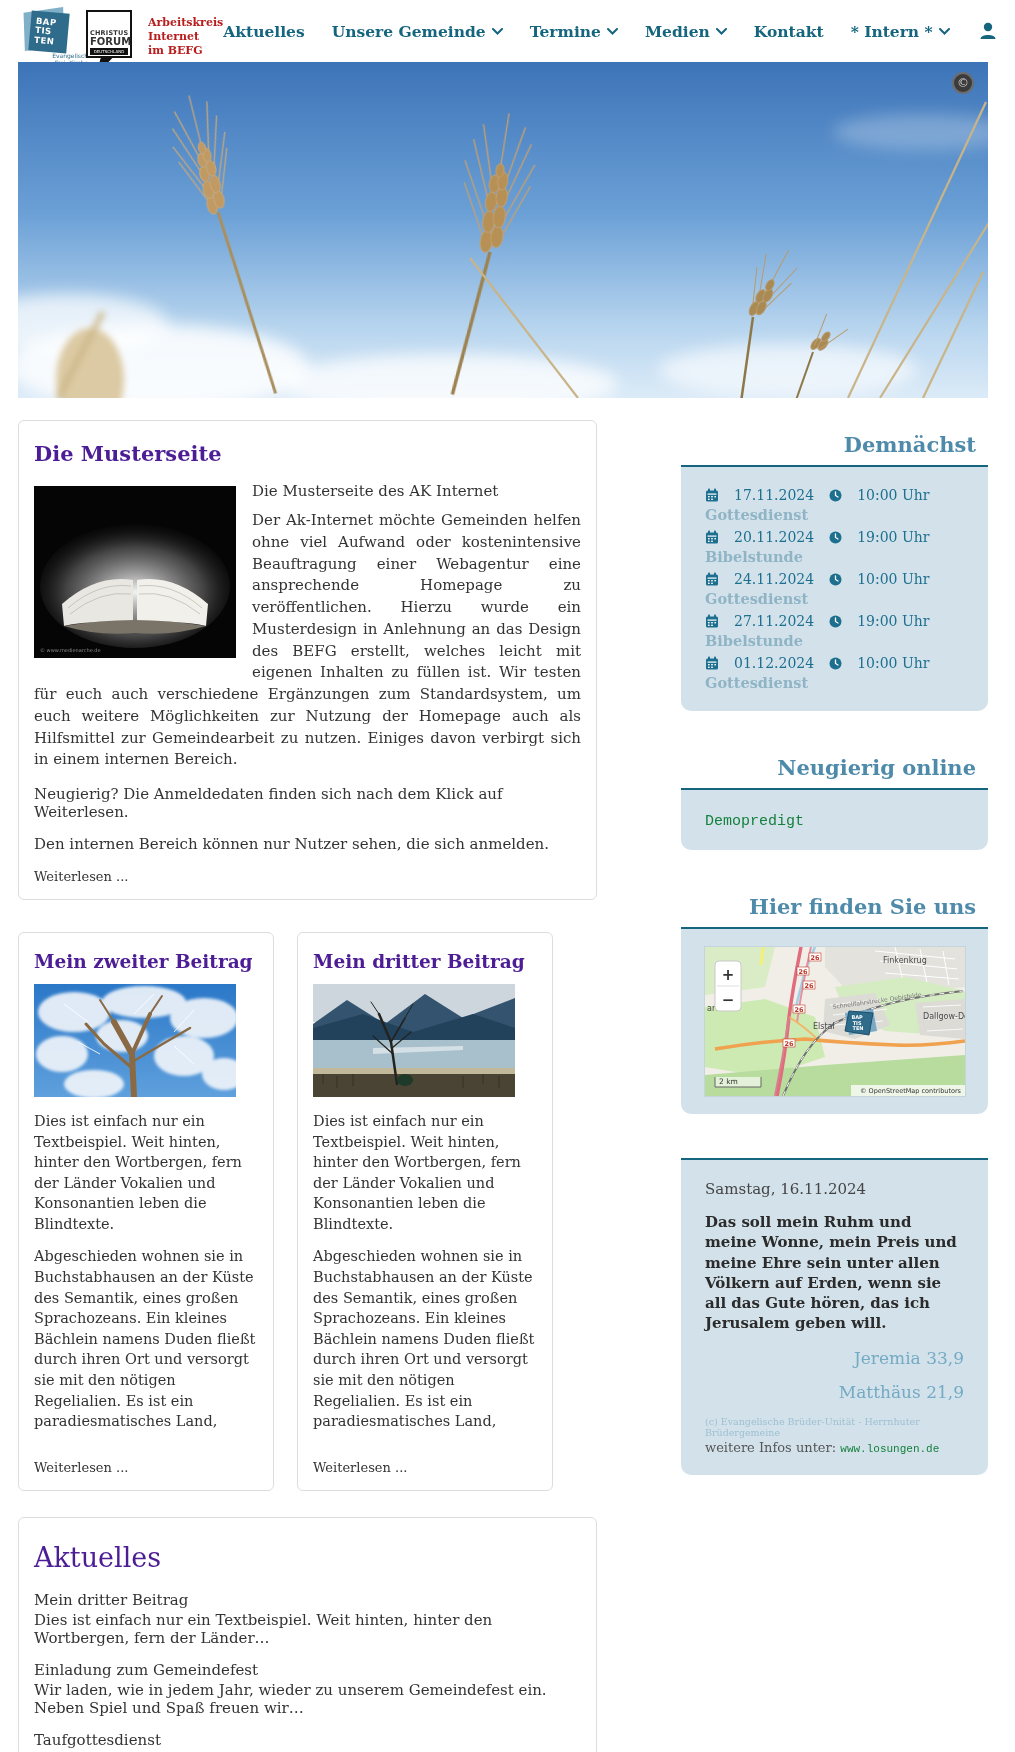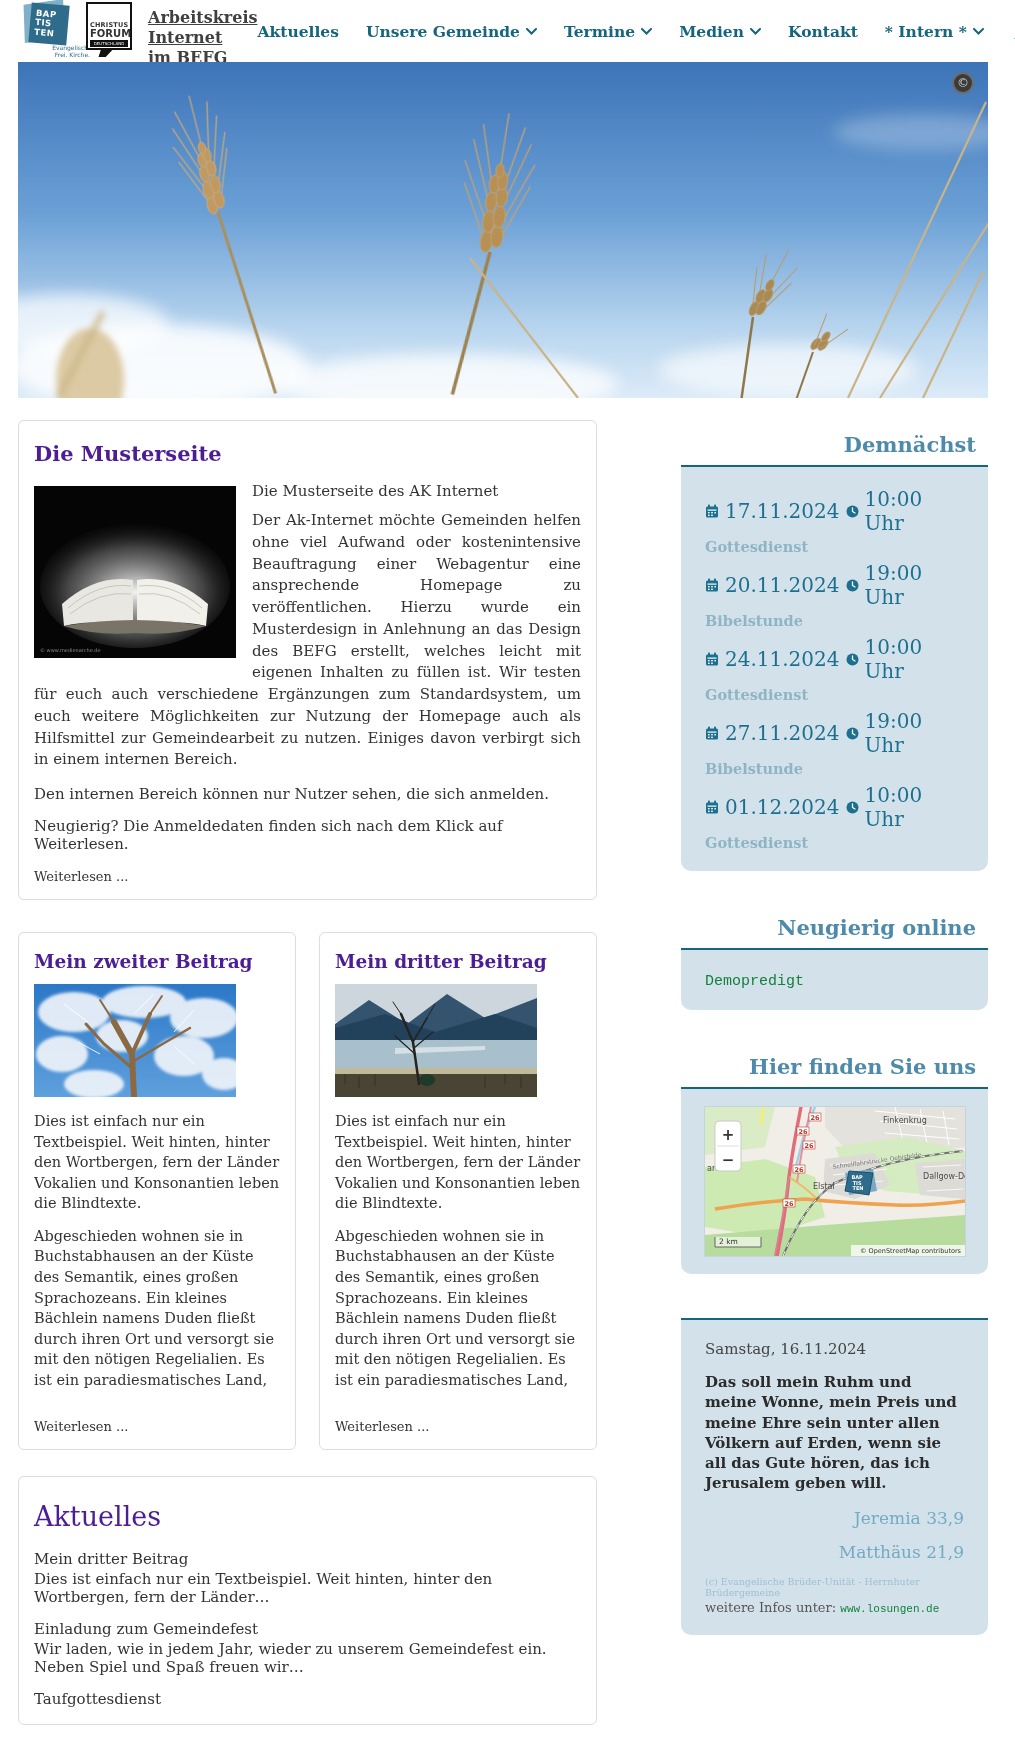--- a/index.html
+++ b/index.html
@@ -13,21 +13,21 @@
   .bap-back{position:absolute;left:6px;top:2px;width:40px;height:38px;background:#7fb0c8;transform:rotate(-8deg) skewX(-6deg);}
   .bap-front{position:absolute;left:12px;top:4px;width:38px;height:40px;background:#2f6b8a;transform:rotate(5deg);display:flex;flex-direction:column;justify-content:center;padding-left:5px;box-sizing:border-box;}
   .bap-front span{color:#fff;font-weight:bold;font-size:8.5px;line-height:1.1;letter-spacing:.5px;font-family:"DejaVu Sans",sans-serif;}
   .bap-tagline{position:absolute;left:2px;top:44px;width:70px;font-size:6px;color:#2f6b8a;line-height:1.2;text-align:right;font-family:"DejaVu Sans",sans-serif;}
   .cf-logo{width:52px;height:46px;position:relative;flex:0 0 auto;margin-top:2px;}
   .cf-box{border:2.5px solid #111;background:#fff;width:46px;box-sizing:border-box;padding:17px 2px 1px;text-align:center;font-family:"DejaVu Sans",sans-serif;}
   .cf-box .l1{font-size:6.5px;font-weight:bold;letter-spacing:.2px;}
   .cf-box .l2{font-size:10px;font-weight:bold;line-height:1;}
   .cf-box .l3{font-size:4px;background:#111;color:#fff;display:block;margin-top:1px;padding:1px 0;}
   .cf-tail{width:0;height:0;border-left:7px solid #111;border-right:5px solid transparent;border-top:8px solid #111;margin-left:14px;margin-top:-1px;border-bottom:none;transform:skewX(-18deg);}
-  .site-title{color:#404040;font-weight:bold;font-size:16px;line-height:1.25;padding-top:8px;text-decoration:underline;}
+  .site-title{color:#b91c1c;font-weight:bold;font-size:11px;line-height:1.25;padding-top:8px;}
   .nav{display:flex;align-items:center;gap:27px;}
   .nav-item{color:#16657f;font-weight:bold;font-size:15.5px;display:flex;align-items:center;gap:6px;cursor:pointer;white-space:nowrap;}
   .chev{width:11px;height:7px;display:inline-block;}
   .user-btn{display:flex;align-items:center;cursor:pointer;}
 
   
   .hero{position:relative;height:336px;margin-bottom:22px;}
   .hero svg{display:block;}
   .hero-credit{position:absolute;top:10px;right:14px;width:22px;height:22px;border-radius:50%;background:#3b3b3b;color:#cfcfcf;font-size:12px;display:flex;align-items:center;justify-content:center;cursor:pointer;font-family:"DejaVu Sans",sans-serif;border:2px solid #6d6d6d;box-sizing:border-box;}
 
@@ -41,34 +41,34 @@
   .card h2{font-size:21px;margin:6px 0 16px;color:#4c1d95;}
   .card-musterseite{min-height:348px;}
   .art-img{float:left;margin:4px 16px 8px 0;position:relative;}
   .art-img svg{display:block;}
   .intro-line{font-size:15px;margin:2px 0 10px;}
   .just{text-align:justify;font-size:15px;line-height:1.45;margin:0;}
   .clear{clear:both;}
   .note{font-size:15px;margin:14px 0 0;}
   .readmore{display:inline-block;margin-top:16px;font-size:13px;color:#333;cursor:pointer;}
   .two-cards{display:flex;gap:23px;margin-top:32px;}
-  .card-small{width:278px;min-height:358px;}
+  .card-small{width:256px;min-height:358px;}
   .card-small h2{font-size:18.5px;margin:4px 0 12px;}
   .card-small p{font-size:14.5px;line-height:1.42;margin:0 0 12px;}
   .card-aktuelles{margin-top:26px;min-height:240px;}
   .card-aktuelles h2{font-size:27px;font-weight:normal;margin:10px 0 18px;}
   .news-title{font-size:15px;margin:14px 0 2px;}
   .news-teaser{font-size:15px;margin:0 0 6px;}
 
   
   .side-section{margin-bottom:44px;}
   .side-heading{text-align:right;color:#4e8aaa;font-weight:bold;font-size:21px;padding-right:12px;margin:0 0 8px;}
   .side-rule{border:none;border-top:2px solid #16657f;margin:0 0 0;}
   .side-box{background:#d3e2ea;border-radius:0 0 10px 10px;padding:20px 24px;border-top:none;}
-  .ev-line{display:flex;align-items:center;gap:6px;color:#1d6f8f;font-size:20px;margin-top:6px;}
+  .ev-line{display:flex;align-items:center;gap:15px;color:#1d6f8f;font-size:14px;margin-top:6px;}
   .ev-line:first-child{margin-top:0;}
   .ev-name{color:#8fb4c6;font-weight:bold;font-size:14.5px;margin:3px 0 6px;cursor:pointer;}
   .icon-svg{flex:0 0 auto;display:inline-block;}
   .link-light{color:#15803d;font-size:15px;cursor:pointer;font-family:Liberation Mono, monospace;}
   .map-wrap{width:260px;margin:0 auto;box-shadow:0 0 0 1px #c3d4dd;position:relative;cursor:grab;}
   .map-wrap svg{display:block;}
   .losung-date{font-size:15px;color:#444;margin:0 0 14px;}
   .losung-verse{font-size:15px;font-weight:bold;color:#2b2b2b;line-height:1.35;margin:0;}
   .losung-ref{text-align:right;color:#74aac3;font-size:17px;margin:14px 0 14px;}
   .losung-copy{font-size:9.5px;color:#9dc0d2;margin:10px 0 0;}
@@ -287,22 +287,22 @@
               <path d="M168 122 Q138 96 105 100"></path>
                 <path d="M166 128 Q136 104 105 108"></path>
             </g>
             <path d="M30 140 Q100 128 172 140 Q140 150 101 147 Q62 150 30 140Z" fill="#7a7468"></path>
             <text x="6" y="166" font-size="5" fill="#8a8a8a" font-family="DejaVu Sans, sans-serif">© www.medienarche.de</text>
           </svg>
         </div>
         <p class="intro-line">Die Musterseite des AK Internet</p>
         <p class="just">Der Ak-Internet möchte Gemeinden helfen ohne viel Aufwand oder kostenintensive Beauftragung einer Webagentur eine ansprechende Homepage zu veröffentlichen. Hierzu wurde ein Musterdesign in Anlehnung an das Design des BEFG erstellt, welches leicht mit eigenen Inhalten zu füllen ist. Wir testen für euch auch verschiedene Ergänzungen zum Standardsystem, um euch weitere Möglichkeiten zur Nutzung der Homepage auch als Hilfsmittel zur Gemeindearbeit zu nutzen. Einiges davon verbirgt sich in einem internen Bereich.</p>
         <div class="clear"></div>
+        <p class="note">Neugierig? Die Anmeldedaten finden sich  nach dem Klick auf Weiterlesen.</p>
         <p class="note">Den internen Bereich können nur Nutzer sehen, die sich anmelden.</p>
-        <p class="note">Neugierig? Die Anmeldedaten finden sich  nach dem Klick auf Weiterlesen.</p>
         <span class="readmore">Weiterlesen ...</span>
       </div>
 
       <div class="two-cards">
         <div class="card card-small">
           <h2>Mein zweiter Beitrag</h2>
           <div style="margin-bottom:10px;">
             <svg width="202" height="113" viewBox="0 0 202 113">
               <defs>
                 <linearGradient id="fsky" x1="0" y1="0" x2="0" y2="1">

